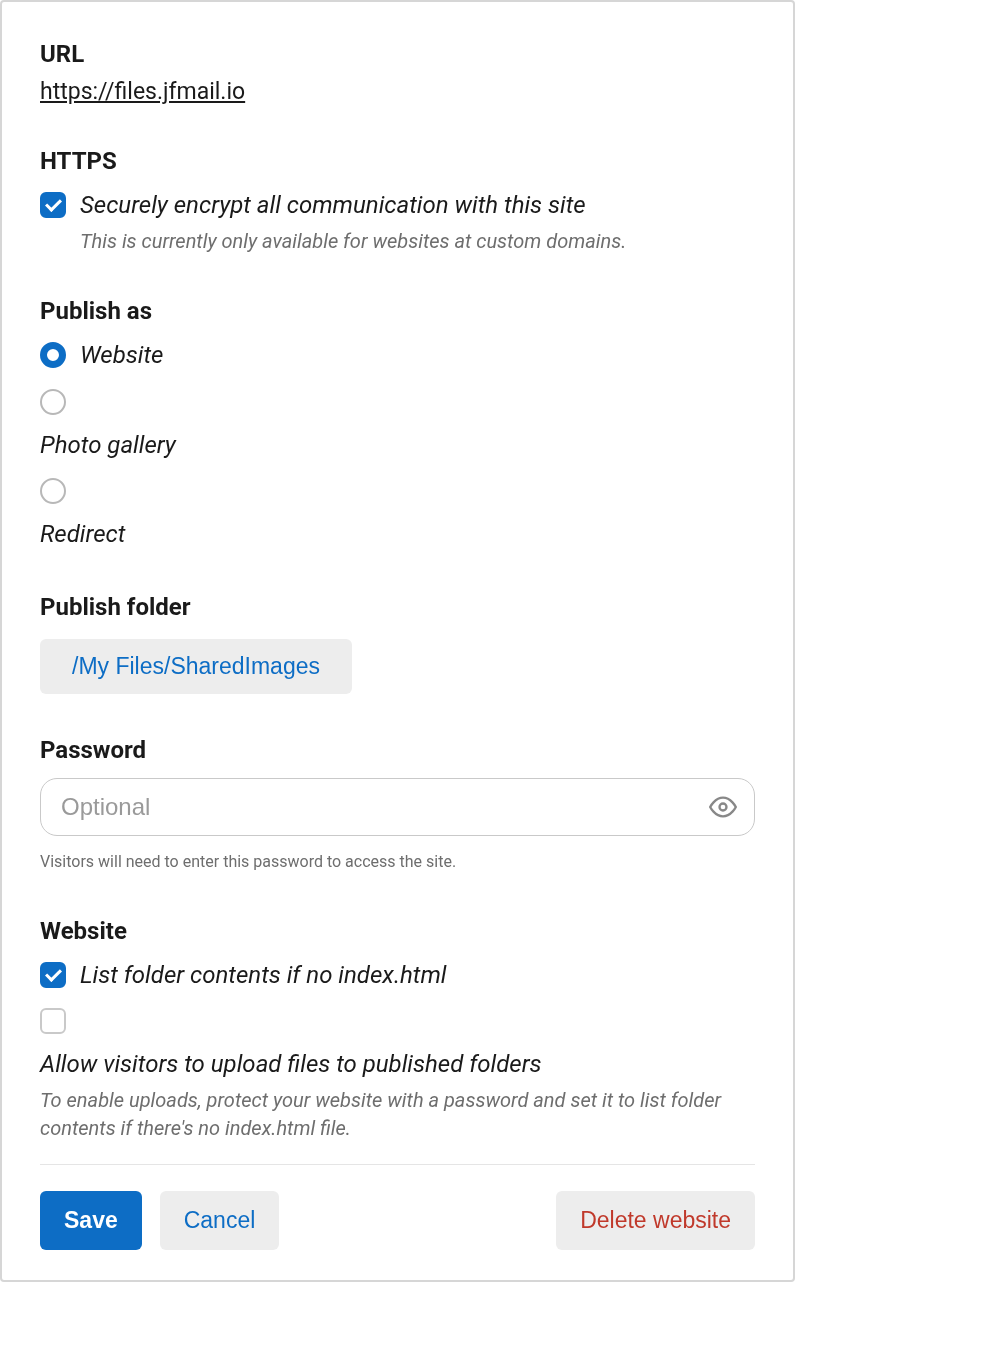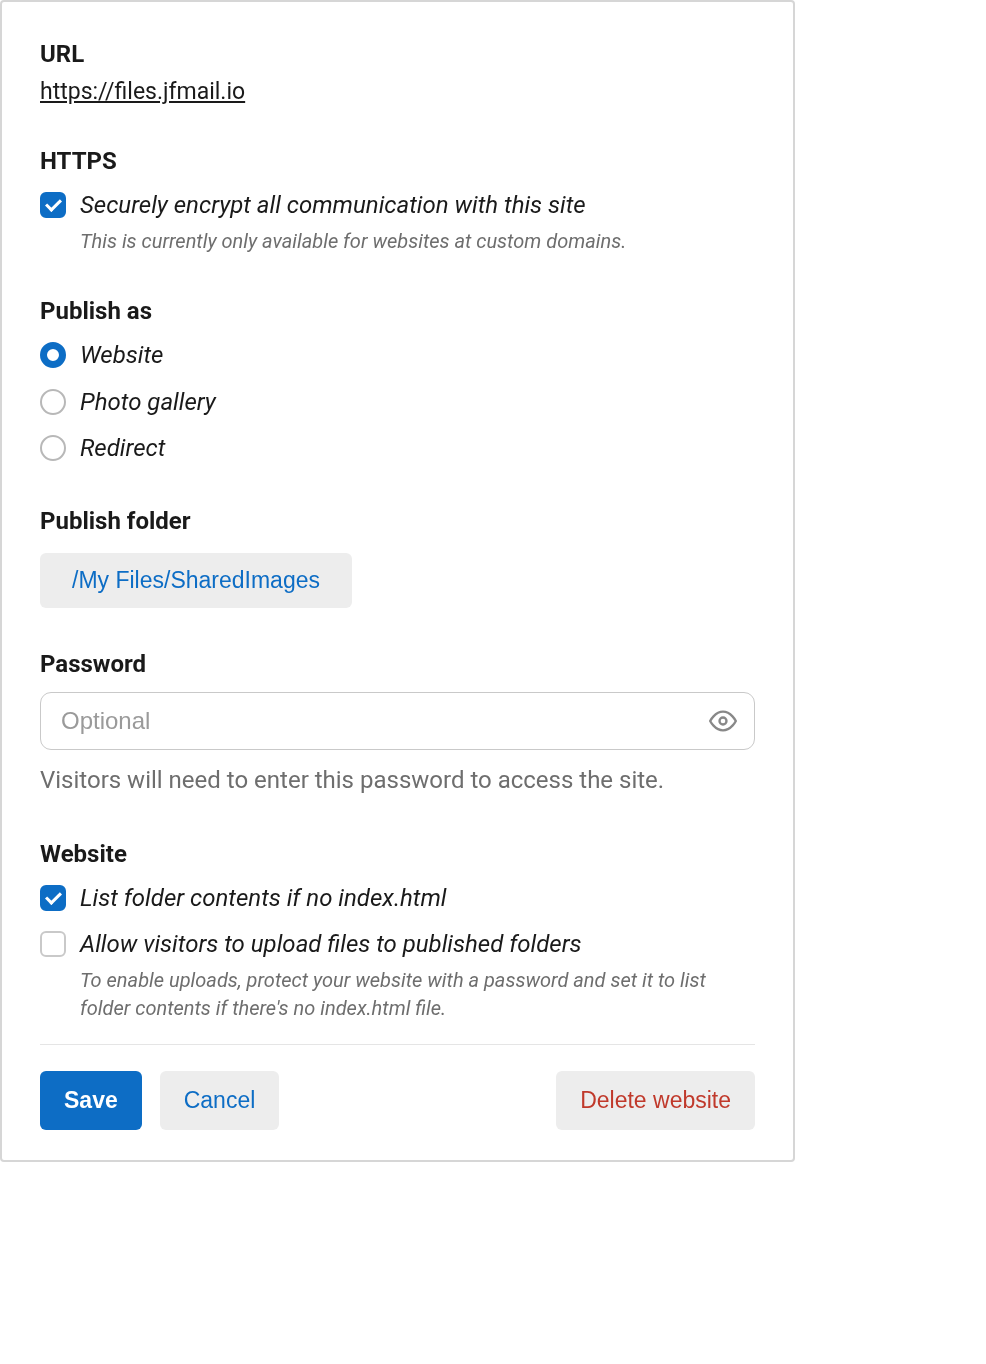--- a/index.html
+++ b/index.html
@@ -36,20 +36,21 @@
     }
     .option-row {
       display: flex;
       align-items: flex-start;
       gap: 14px;
       margin-top: 14px;
       font-style: italic;
     }
     .option-row + .option-row {
       margin-top: 18px;
+      flex-direction: column;
     }
     .checkbox {
       flex: 0 0 26px;
       width: 26px;
       height: 26px;
       border-radius: 6px;
       border: 2px solid #c9c9c9;
       background: #fff;
       position: relative;
       cursor: pointer;
@@ -110,41 +111,41 @@
       margin-top: 8px;
     }
     .pw-wrap {
       position: relative;
       margin-top: 14px;
     }
     .pw-input {
       width: 100%;
       height: 58px;
       border: 1.5px solid #c9c9c9;
-      border-radius: 11px;
+      border-radius: 17px;
       padding: 0 56px 0 20px;
       font-size: 24px;
       color: #1a1a1a;
       outline: none;
     }
     .pw-input::placeholder {
       color: #9a9a9a;
     }
     .eye-icon {
       position: absolute;
       right: 18px;
       top: 50%;
       transform: translateY(-50%);
       width: 28px;
       height: 28px;
       color: #888;
       cursor: pointer;
     }
     .pw-help {
-      font-size: 24px;
+      font-size: 16px;
       color: #6e6e6e;
       margin-top: 16px;
     }
     .divider {
       border: none;
       border-top: 1px solid #e5e5e5;
       margin: 22px 0 26px 0;
     }
     .footer {
       display: flex;

